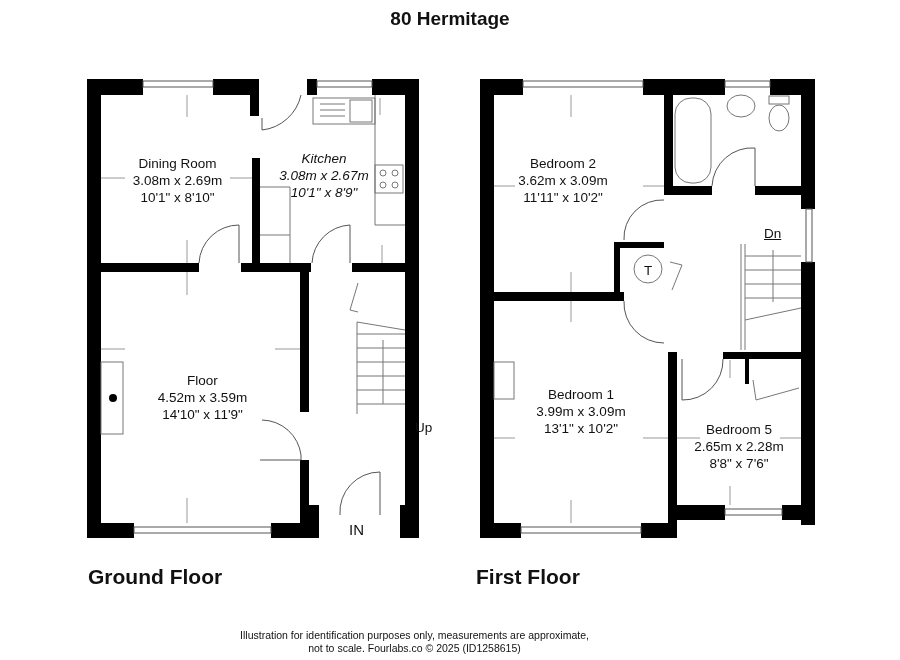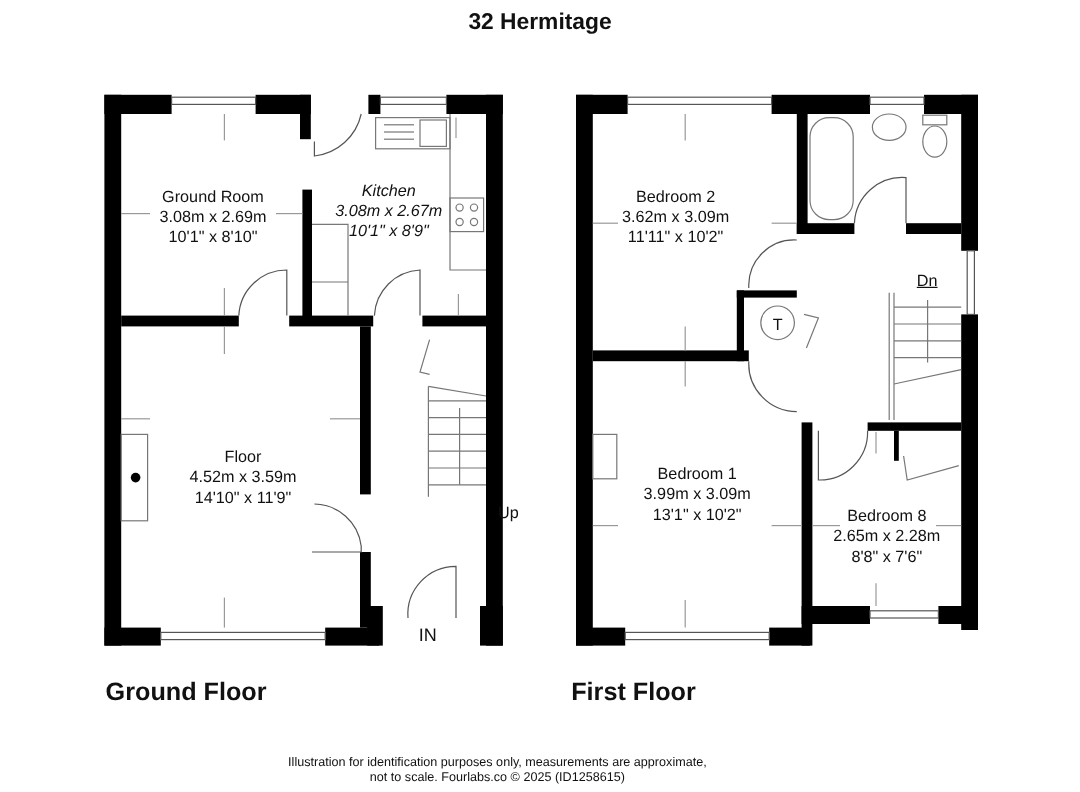--- a/index.html
+++ b/index.html
@@ -9,21 +9,21 @@
   .footer { position: absolute; left: 0; width: 829px; top: 629px; text-align: center; font-size: 10.5px; line-height: 13px; }
   svg { position: absolute; left: 0; top: 0; }
   .room-label { font-size: 13.5px; text-anchor: middle; fill: #111; font-family: "Liberation Sans", sans-serif; }
   .fixture { fill: none; stroke: #777; stroke-width: 1; }
   .door { fill: none; stroke: #555; stroke-width: 1; }
   .dim { stroke: #999; stroke-width: 1; }
 </style>
 </head>
 <body>
 
-<div class="title">32 Hermitage</div>
+<div class="title">80 Hermitage</div>
 
 <svg width="900" height="660" viewBox="0 0 900 660">
 
   <g>
 
     <g fill="#000">
       <rect x="87" y="79" width="14" height="459"></rect>
       <rect x="87" y="79" width="56" height="16"></rect>
       <rect x="213" y="79" width="46" height="16"></rect>
       <rect x="250" y="79" width="9" height="37"></rect>
@@ -176,21 +176,21 @@
       <line x1="643" y1="438" x2="668" y2="438"></line>
       <line x1="677" y1="438" x2="700" y2="438"></line>
       <line x1="780" y1="438" x2="801" y2="438"></line>
       <line x1="730" y1="360" x2="730" y2="378"></line>
       <line x1="730" y1="486" x2="730" y2="505"></line>
     </g>
   </g>
 </svg>
 
 <div style="position:absolute;left:100px;top:155px;width:155px;text-align:center;font-size:13.5px;line-height:17px;">
-  <div>Ground Room</div>
+  <div>Dining Room</div>
   <div>3.08m x 2.69m</div>
   <div>10'1" x 8'10"</div>
 </div>
 <div style="position:absolute;left:260px;top:150px;width:128px;text-align:center;font-size:13.5px;line-height:17px;font-style:italic;">
   <div>Kitchen</div>
   <div>3.08m x 2.67m</div>
   <div>10'1" x 8'9"</div>
 </div>
 <div style="position:absolute;left:120px;top:372px;width:165px;text-align:center;font-size:13.5px;line-height:17px;">
   <div>Floor</div>
@@ -204,21 +204,21 @@
   <div>Bedroom 2</div>
   <div>3.62m x 3.09m</div>
   <div>11'11" x 10'2"</div>
 </div>
 <div style="position:absolute;left:494px;top:386px;width:174px;text-align:center;font-size:13.5px;line-height:17px;">
   <div>Bedroom 1</div>
   <div>3.99m x 3.09m</div>
   <div>13'1" x 10'2"</div>
 </div>
 <div style="position:absolute;left:677px;top:421px;width:124px;text-align:center;font-size:13.5px;line-height:17px;">
-  <div>Bedroom 8</div>
+  <div>Bedroom 5</div>
   <div>2.65m x 2.28m</div>
   <div>8'8" x 7'6"</div>
 </div>
 <div style="position:absolute;left:764px;top:226px;font-size:13.5px;text-decoration:underline;">Dn</div>
 
 <div class="floor-label" style="left:88px;">Ground Floor</div>
 <div class="floor-label" style="left:476px;">First Floor</div>
 
 <div class="footer">
   <div>Illustration for identification purposes only, measurements are approximate,</div>

